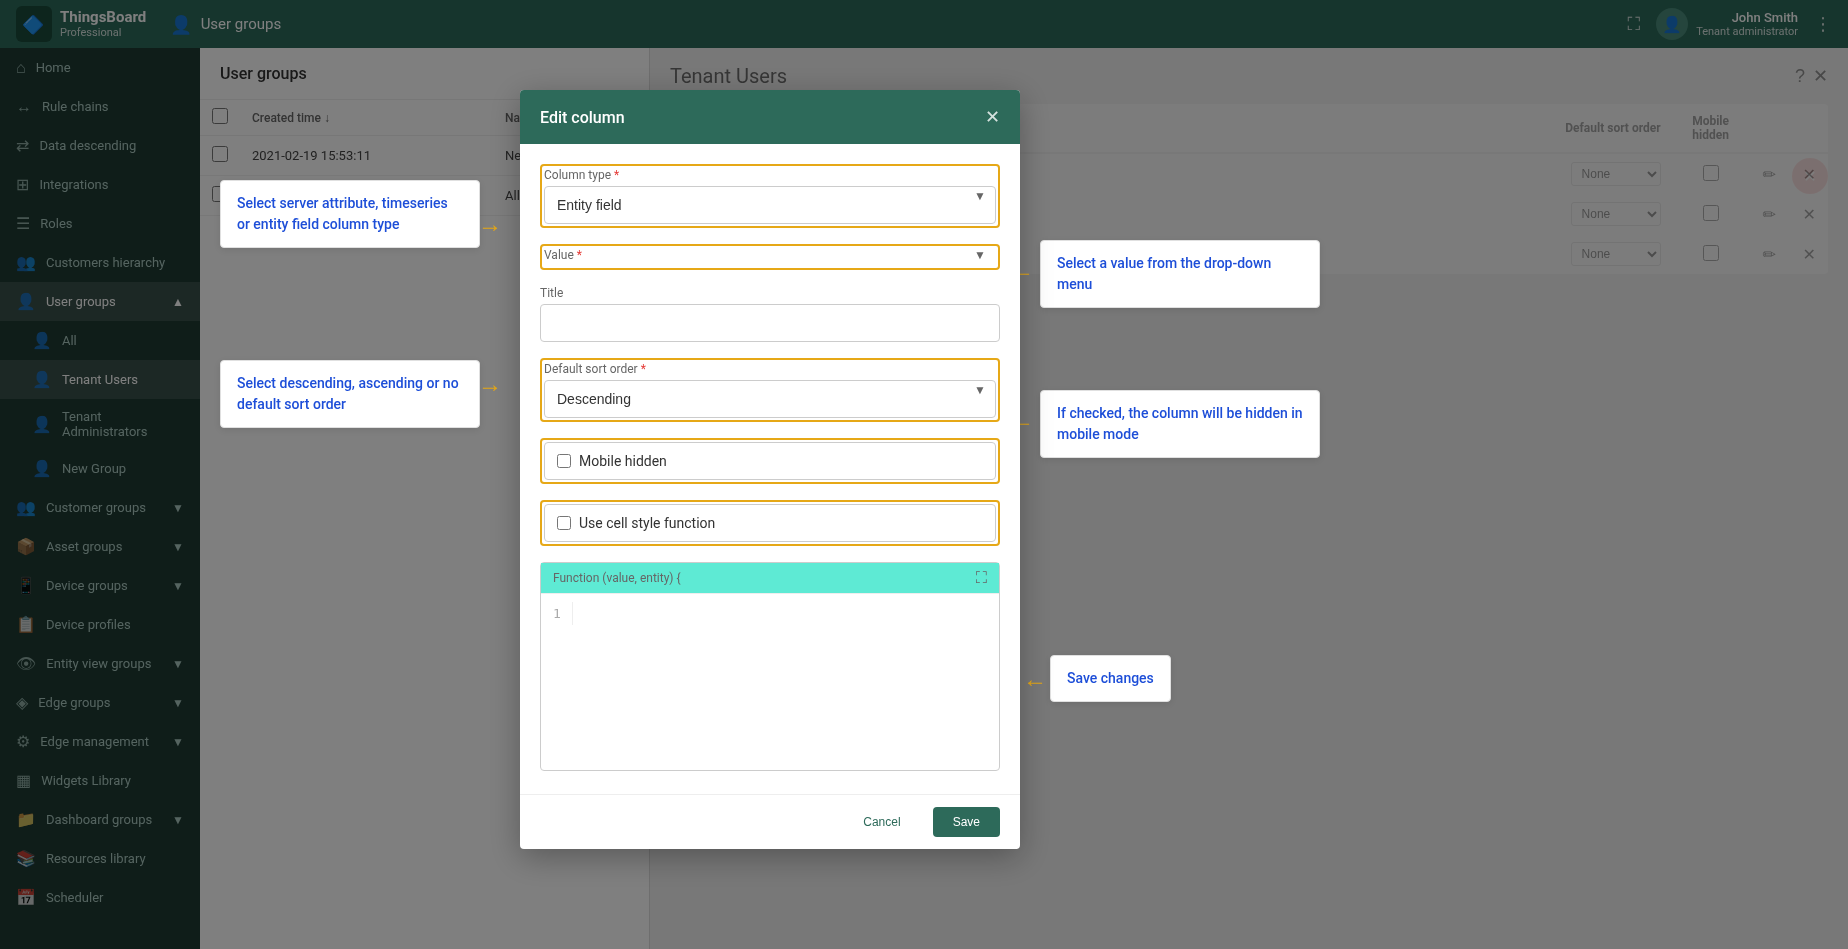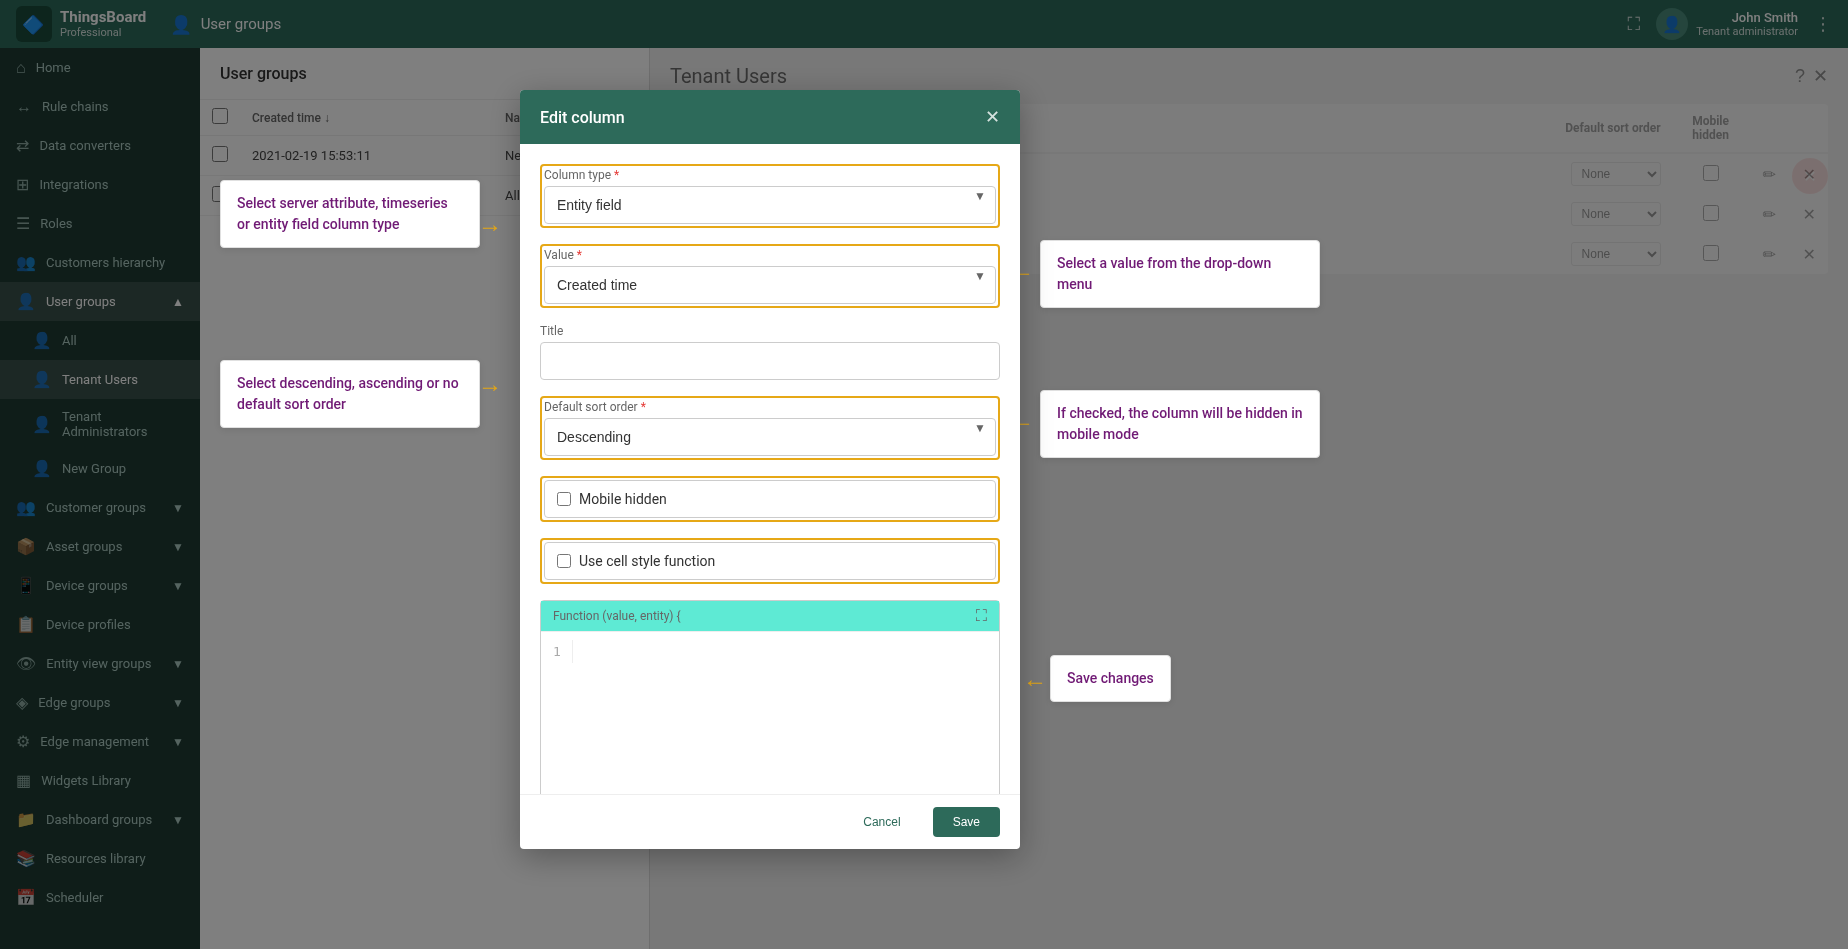--- a/index.html
+++ b/index.html
@@ -190,21 +190,21 @@
     .btn-text { background: none; color: #2d6a5a; }
     .btn-red { background: #e53935; color: white; border-radius: 50%; width: 36px; height: 36px; display: flex; align-items: center; justify-content: center; font-size: 16px; border: none; cursor: pointer; }
 
     
     .tooltip-box {
       background: white;
       border: 1px solid #e0e0e0;
       border-radius: 4px;
       padding: 12px 16px;
       font-size: 14px;
-      color: #701a75;
+      color: #1d4ed8;
       max-width: 300px;
       position: absolute;
       box-shadow: 0 2px 8px rgba(0,0,0,0.1);
       line-height: 1.5;
       font-weight: 500;
     }
     .tooltip-arrow {
       position: absolute;
       color: #e6a817;
       font-size: 24px;
@@ -254,21 +254,21 @@
     <div class="sidebar-item">
       <span class="icon">⌂</span>
       <span class="label">Home</span>
     </div>
     <div class="sidebar-item">
       <span class="icon">↔</span>
       <span class="label">Rule chains</span>
     </div>
     <div class="sidebar-item">
       <span class="icon">⇄</span>
-      <span class="label">Data converters</span>
+      <span class="label">Data descending</span>
     </div>
     <div class="sidebar-item">
       <span class="icon">⊞</span>
       <span class="label">Integrations</span>
     </div>
     <div class="sidebar-item">
       <span class="icon">☰</span>
       <span class="label">Roles</span>
     </div>
     <div class="sidebar-item">
@@ -501,25 +501,20 @@
           <span class="select-arrow">▼</span>
         </div>
       </div>
 
       <div class="form-field form-field-highlighted">
         <div class="select-wrapper">
           <div class="form-label">
             <span>Value</span>
             <span class="required"> *</span>
           </div>
-          <select class="form-select">
-            <option>Created time</option>
-            <option>Name</option>
-            <option>ID</option>
-          </select>
           <span class="select-arrow">▼</span>
         </div>
       </div>
 
       <div class="form-field">
         <div class="form-label">Title</div>
         <input type="text" class="form-input" value="" style="">
       </div>
 
       <div class="form-field form-field-highlighted">

